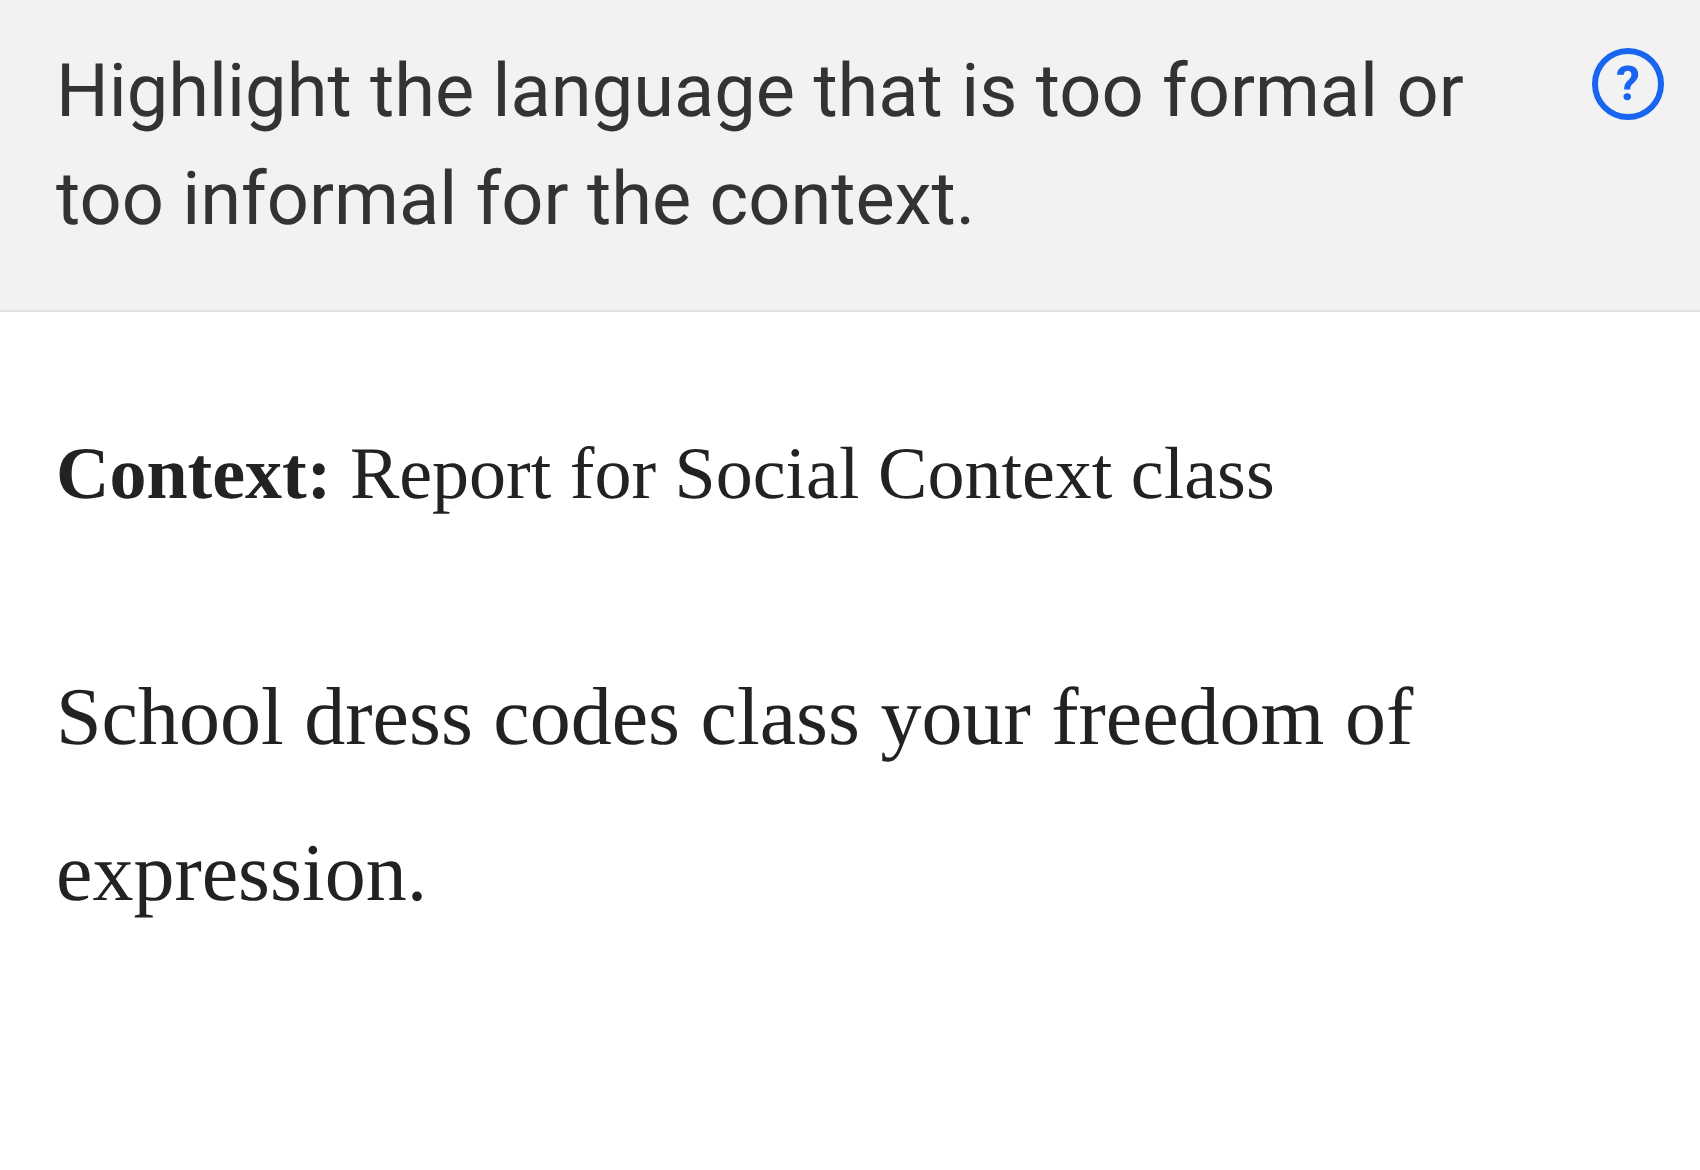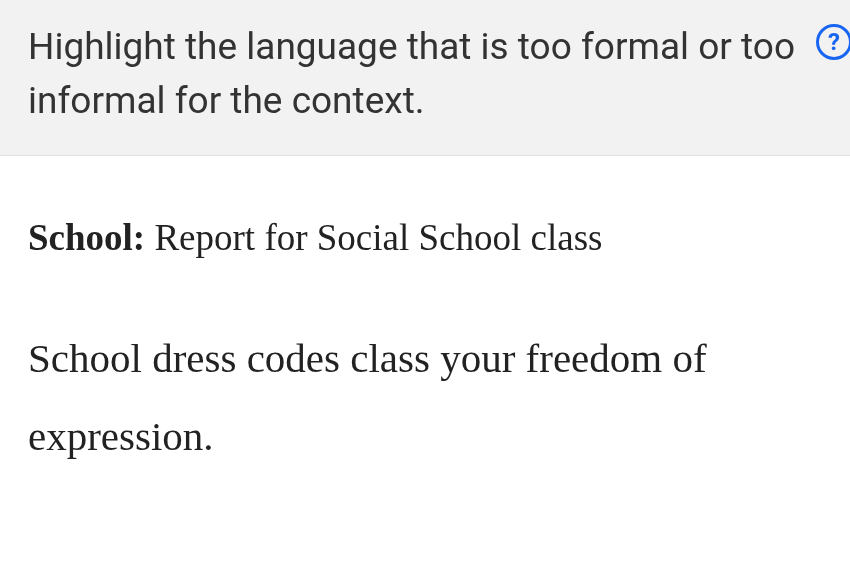--- a/index.html
+++ b/index.html
@@ -9,21 +9,21 @@
     }
     body {
       width: 850px;
       height: 585px;
       background: #ffffff;
       font-family: -apple-system, BlinkMacSystemFont, "Segoe UI", Roboto, sans-serif;
       overflow: hidden;
     }
     .header {
       background: #f2f2f2;
-      padding: 20px 14px 28px 28px;
+      padding: 20px 34px 28px 28px;
       border-bottom: 1px solid #e0e0e0;
       display: flex;
       align-items: flex-start;
       justify-content: space-between;
     }
     .instruction {
       font-size: 37px;
       line-height: 1.45;
       color: #333333;
       font-weight: 400;
@@ -70,16 +70,16 @@
 </head>
 <body>
 
 <div class="header">
   <div class="instruction">Highlight the language that is too formal or too informal for the context.</div>
   <div class="help-icon">?</div>
 </div>
 
 <div class="content">
   <div class="context-line">
-    <span class="context-label">School:</span><span> Report for Social School class</span>
+    <span class="context-label">Context:</span><span> Report for Social Context class</span>
   </div>
   <div class="sentence">School dress codes class your freedom of expression.</div>
 </div>
 
 </body></html>

